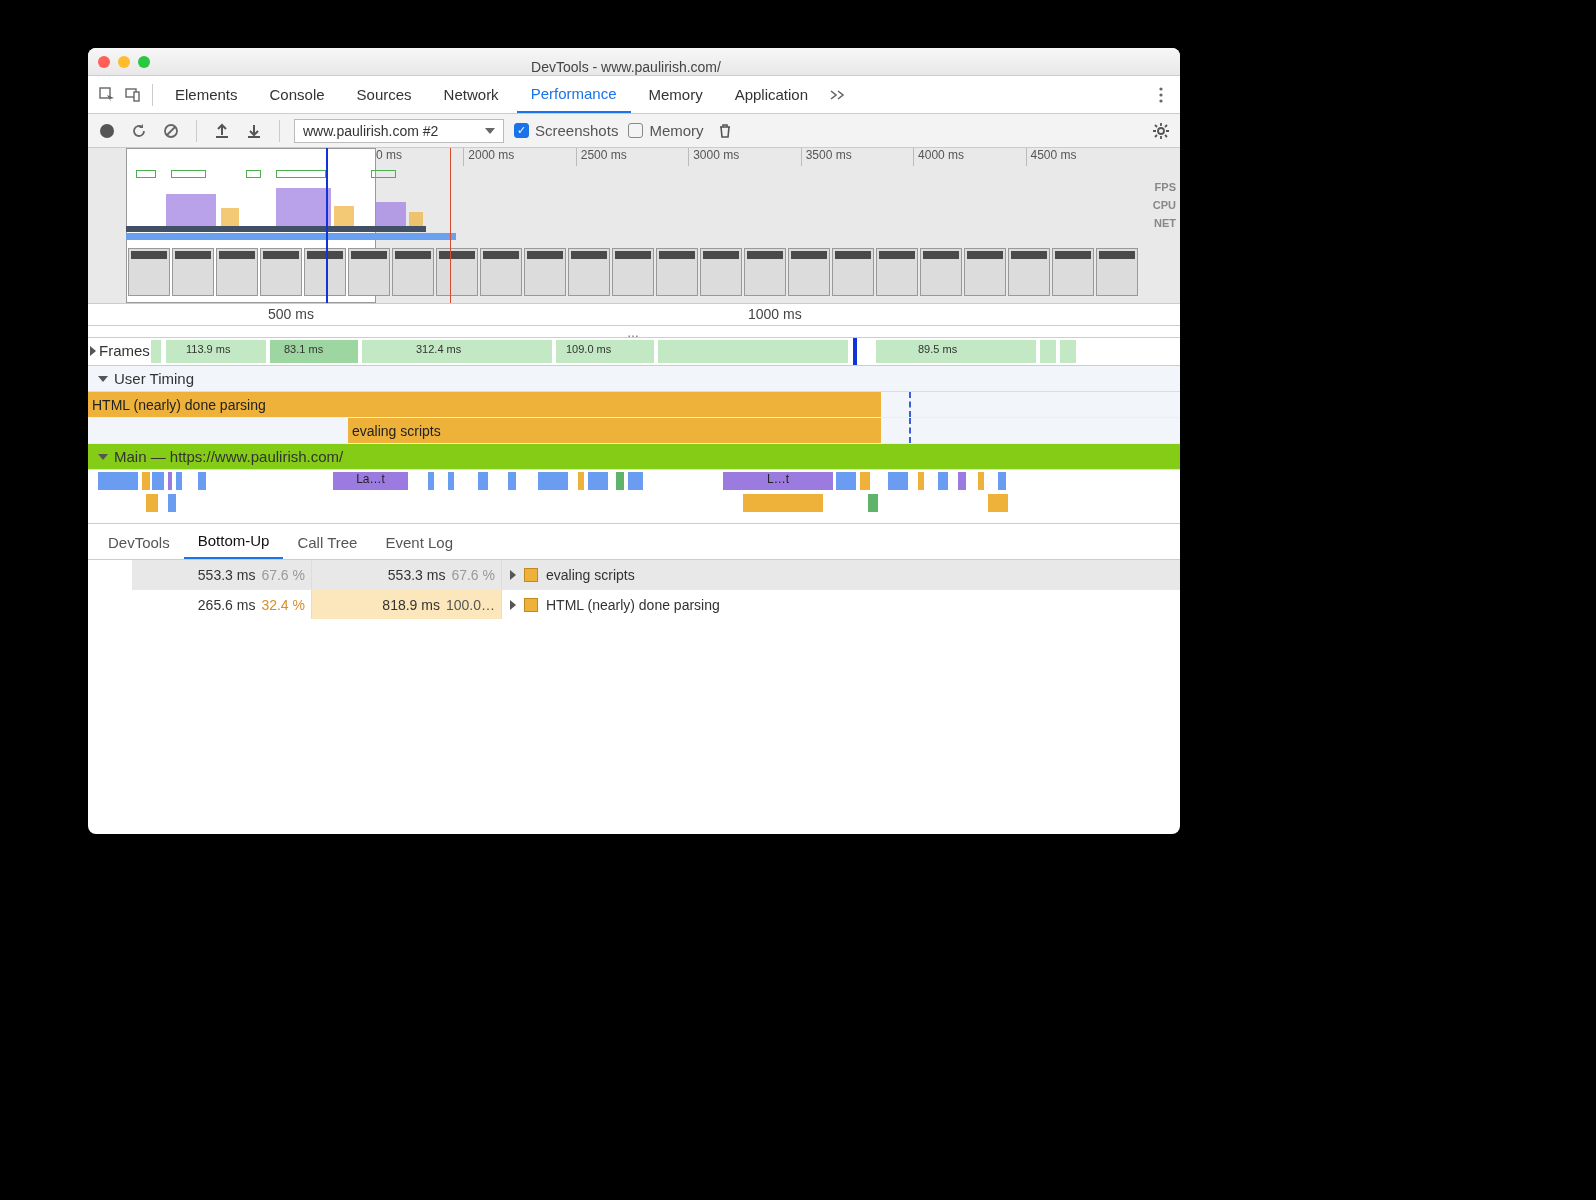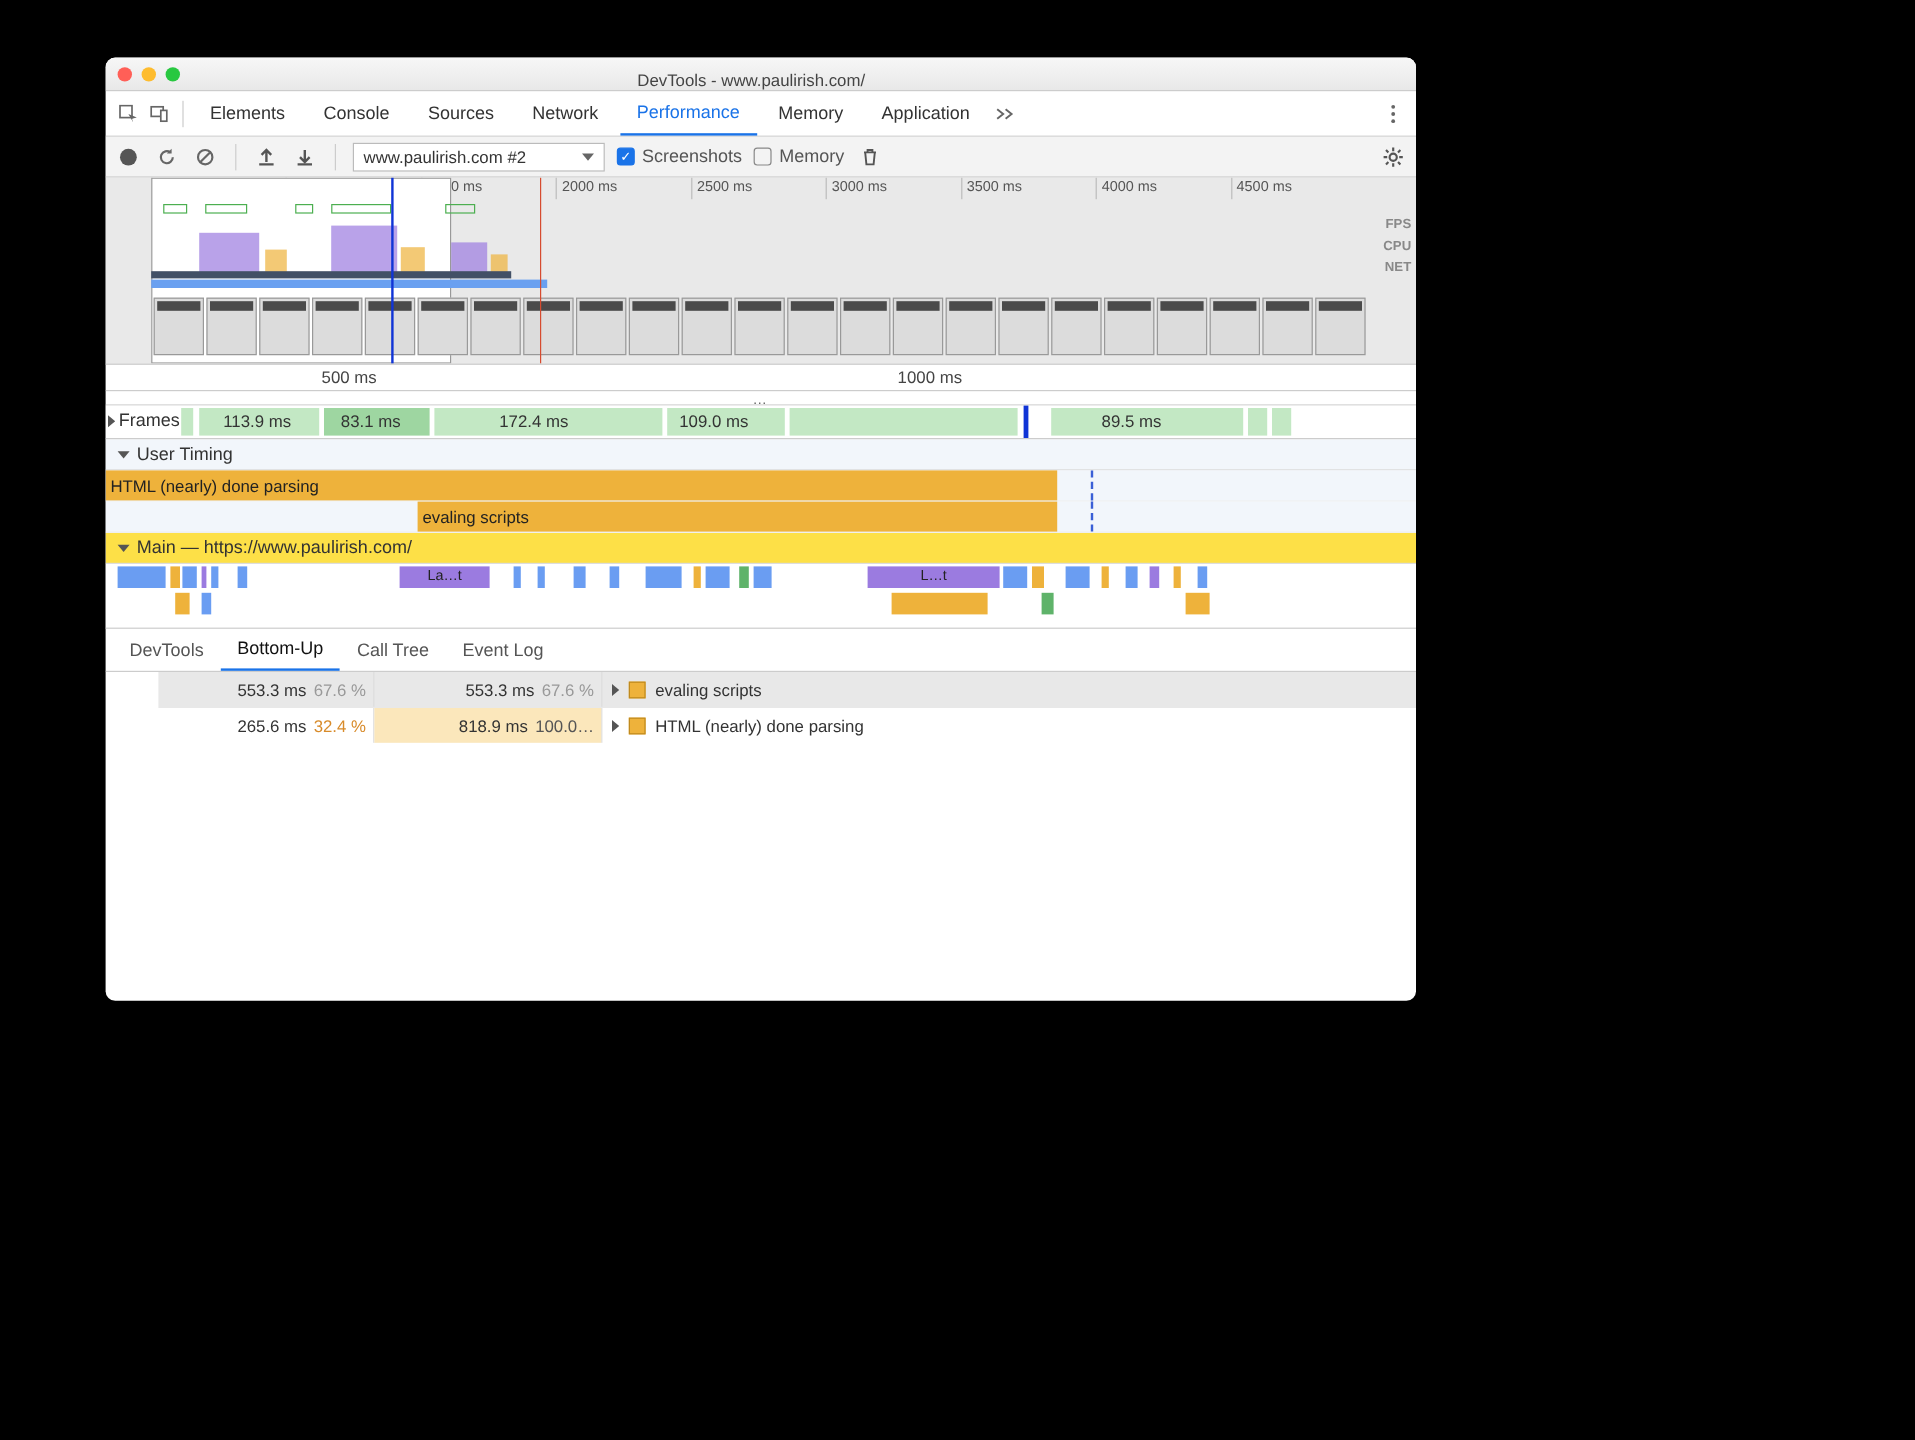--- a/index.html
+++ b/index.html
@@ -49,21 +49,21 @@
   
   .mini-ruler{height:22px;border-bottom:1px solid #ccc;position:relative;font-size:14px;color:#444;}
   .mini-ruler span{position:absolute;top:2px;}
   .dots-row{height:12px;border-bottom:1px solid #ccc;text-align:center;font-size:12px;color:#666;letter-spacing:2px;}
   
   .frames-row{height:28px;border-bottom:1px solid #ccc;position:relative;background:#fff;font-size:15px;color:#333;}
   .frames-row .lbl{position:absolute;left:2px;top:4px;display:flex;align-items:center;gap:3px;}
   .tri-right{width:0;height:0;border-top:5px solid transparent;border-bottom:5px solid transparent;border-left:6px solid #555;}
   .tri-down{width:0;height:0;border-left:5px solid transparent;border-right:5px solid transparent;border-top:6px solid #555;}
   .frame-block{position:absolute;top:2px;bottom:2px;background:#c3e8c4;}
-  .frame-txt{position:absolute;top:5px;font-size:14px;}
+  .frame-txt{position:absolute;top:5px;font-size:11px;}
   .blue-marker{position:absolute;top:0;bottom:0;width:4px;background:#1034d6;}
   
   .section-hdr{height:26px;background:#f2f6fb;border-bottom:1px solid #ddd;display:flex;align-items:center;padding-left:10px;font-size:15px;color:#333;gap:6px;}
   .ut-row{height:26px;border-bottom:1px solid #eee;position:relative;background:#f2f6fb;}
   .ut-bar{position:absolute;top:0;bottom:0;background:#eeb23b;color:#222;font-size:14px;display:flex;align-items:center;padding-left:4px;}
   .dash-line{position:absolute;top:0;bottom:0;width:0;border-left:2px dashed #3a5fd6;}
   
   .main-thread{height:54px;border-bottom:1px solid #ccc;position:relative;background:#fff;overflow:hidden;}
   .mt-bar{position:absolute;height:18px;}
   .mt-bar.s1{background:#6a9df2;} .mt-bar.s2{background:#9b7be0;} .mt-bar.s3{background:#eeb23b;} .mt-bar.s4{background:#5fb36a;}
@@ -278,21 +278,21 @@
     <div class="lbl">
         <span class="tri-right"></span>
         <span>Frames</span>
       </div>
     <div class="frame-block" style="left:63px;width:10px"></div>
     <div class="frame-block" style="left:78px;width:100px"></div>
     <div class="frame-txt" style="left:98px">113.9 ms</div>
     <div class="frame-block" style="left:182px;width:88px;background:#9ed6a1"></div>
     <div class="frame-txt" style="left:196px">83.1 ms</div>
     <div class="frame-block" style="left:274px;width:190px"></div>
-    <div class="frame-txt" style="left:328px">172.4 ms</div>
+    <div class="frame-txt" style="left:328px">312.4 ms</div>
     <div class="frame-block" style="left:468px;width:98px"></div>
     <div class="frame-txt" style="left:478px">109.0 ms</div>
     <div class="frame-block" style="left:570px;width:190px"></div>
     <div class="blue-marker" style="left:765px"></div>
     <div class="frame-block" style="left:788px;width:160px"></div>
     <div class="frame-txt" style="left:830px">89.5 ms</div>
     <div class="frame-block" style="left:952px;width:16px"></div>
     <div class="frame-block" style="left:972px;width:16px"></div>
   </div>
 
@@ -302,21 +302,21 @@
   </div>
   <div class="ut-row">
     <div class="ut-bar" style="left:0;width:793px">HTML (nearly) done parsing</div>
     <div class="dash-line" style="left:821px"></div>
   </div>
   <div class="ut-row">
     <div class="ut-bar" style="left:260px;width:533px">evaling scripts</div>
     <div class="dash-line" style="left:821px"></div>
   </div>
 
-  <div class="section-hdr" style="background:#fde047">
+  <div class="section-hdr" style="background:#84cc16">
     <span class="tri-down"></span>
     <span>Main — https://www.paulirish.com/</span>
   </div>
   <div class="main-thread">
     <div class="mt-bar s1" style="left:10px;top:2px;width:40px"></div>
     <div class="mt-bar s3" style="left:54px;top:2px;width:8px"></div>
     <div class="mt-bar s1" style="left:64px;top:2px;width:12px"></div>
     <div class="mt-bar s2" style="left:80px;top:2px;width:4px"></div>
     <div class="mt-bar s1" style="left:88px;top:2px;width:6px"></div>
     <div class="mt-bar s1" style="left:110px;top:2px;width:8px"></div>

